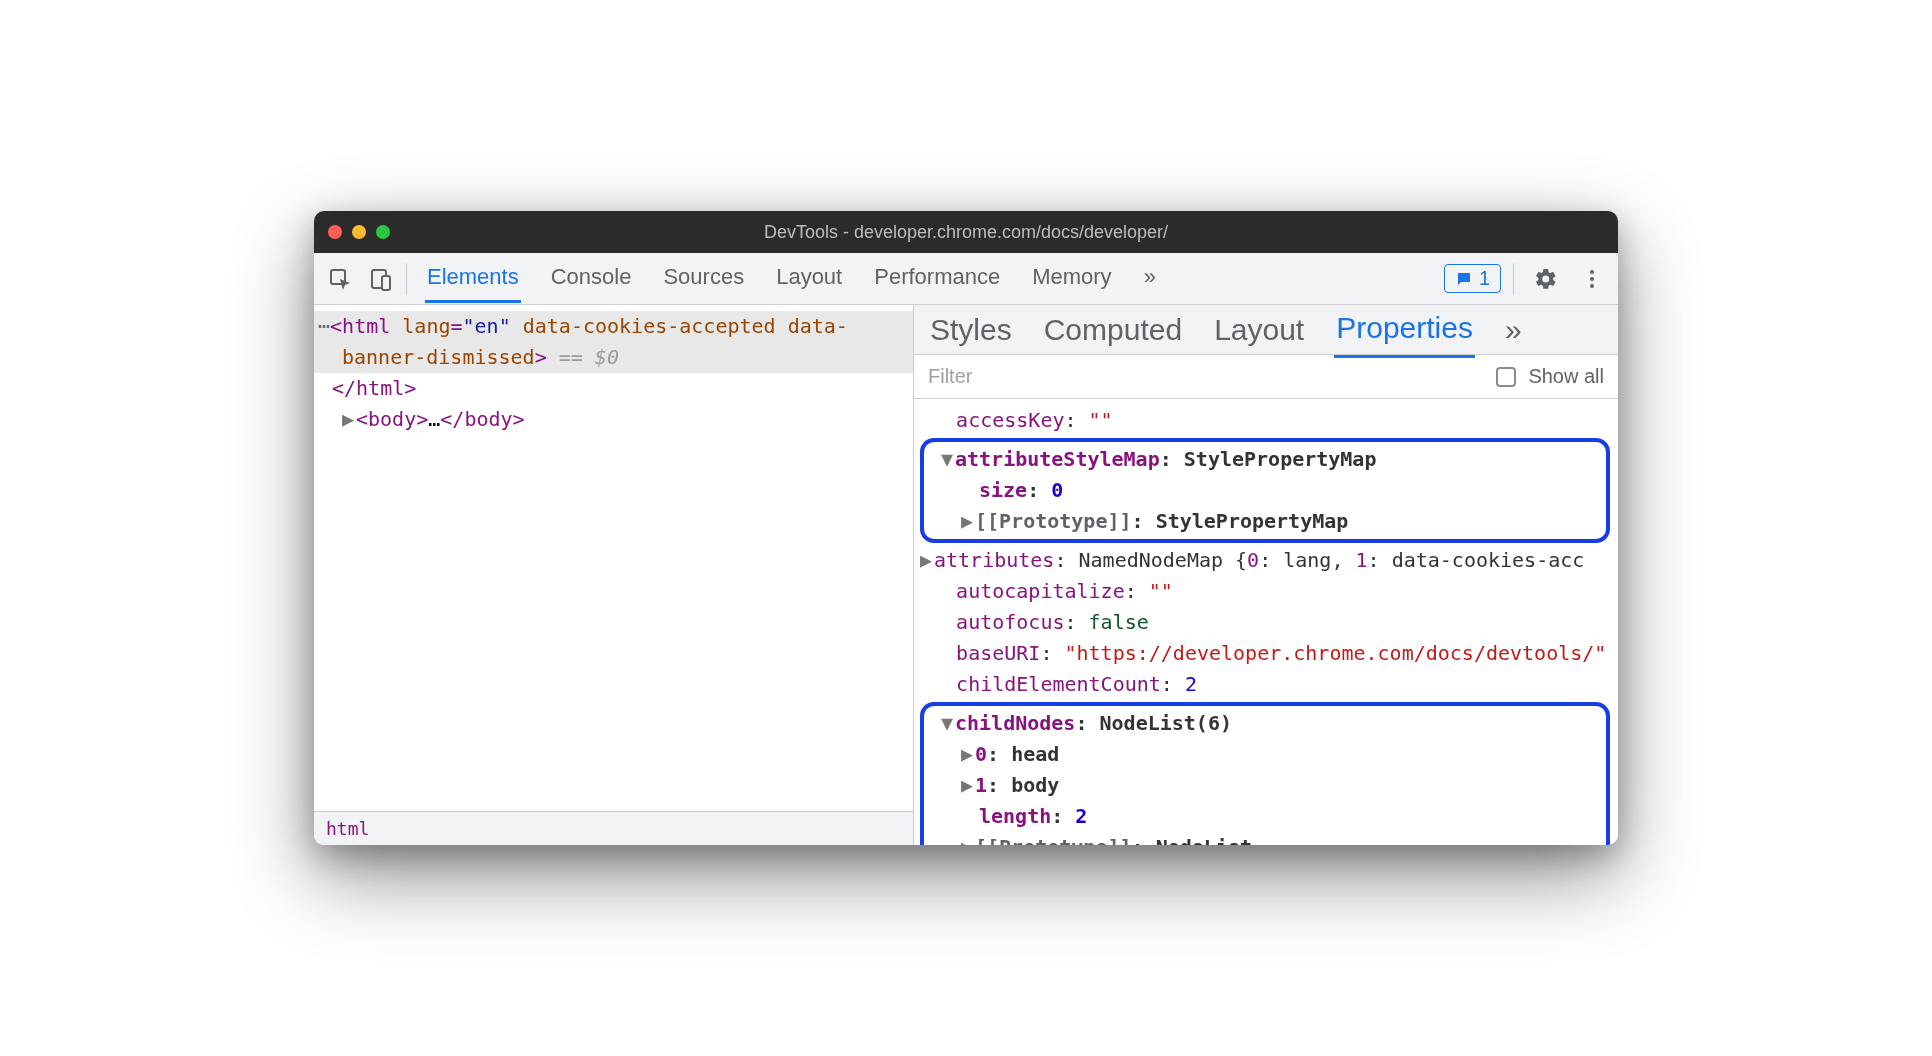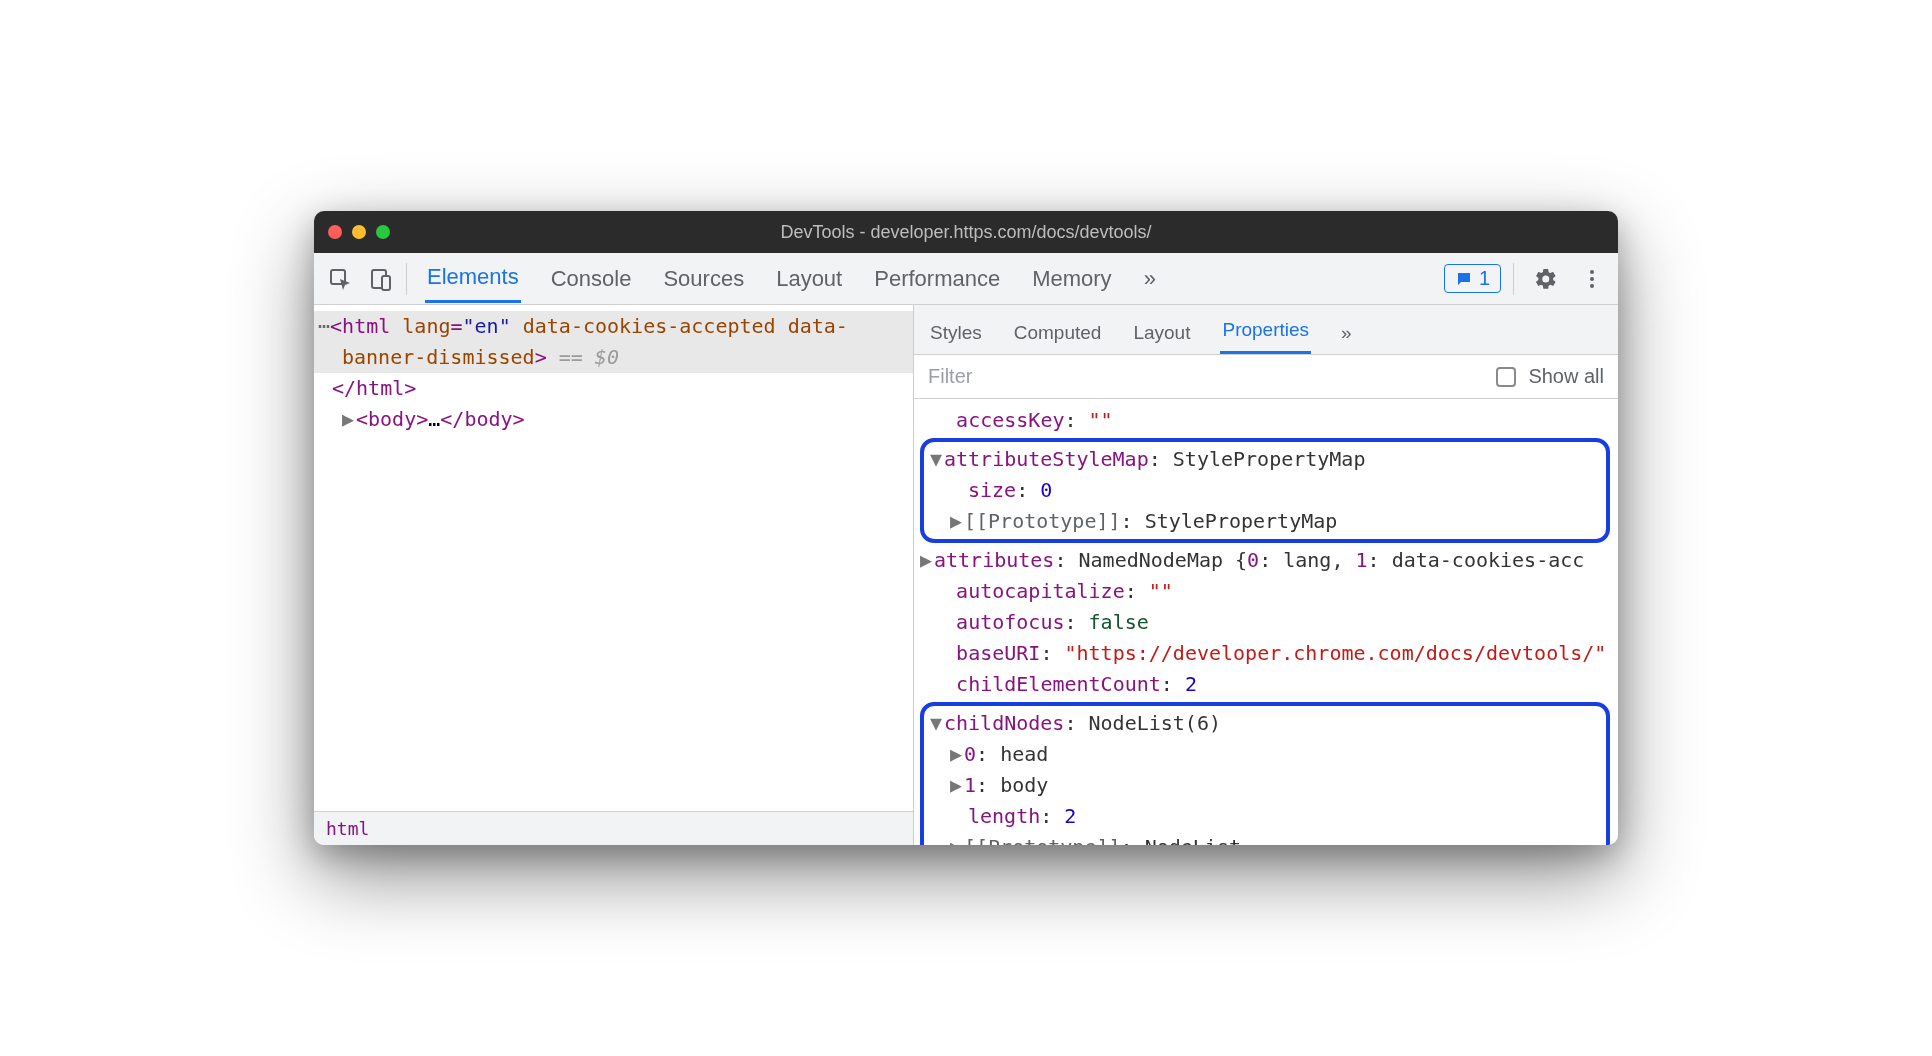--- a/index.html
+++ b/index.html
@@ -49,21 +49,21 @@
     padding: 0 6px;
     font-size: 22px;
     color: #5f6368;
   }
   .toolbar .icon-btn {
     width: 40px; height: 40px;
     display: flex; align-items: center; justify-content: center;
     color: #5f6368; cursor: pointer;
   }
   .vsep { width: 1px; height: 32px; background: #ccc; margin: 0 6px; }
-  .tabs-main { display: flex; gap: 28px; padding-left: 12px; align-items: center; flex: 1; }
+  .tabs-main { display: flex; gap: 28px; padding-left: 12px; align-items: flex-start; flex: 1; }
   .tab-main { color:#5f6368; cursor:pointer; padding: 10px 2px; }
   .tab-main.active { color:#1a73e8; border-bottom: 3px solid #1a73e8; }
   .toolbar .right { display:flex; align-items:center; gap:6px; }
   .issue-badge {
     display:flex; align-items:center; gap:6px;
     border:1px solid #1a73e8; color:#1a73e8;
     padding: 2px 10px; border-radius:4px; font-size:20px;
   }
   .gear-icon, .more-icon { width:40px; height:40px; display:flex; align-items:center; justify-content:center; color:#5f6368; cursor:pointer; }
   
@@ -87,22 +87,22 @@
   .ellipsis { color:#6a6a6a; }
   .crumb {
     border-top:1px solid #d0d0d0; background:#f1f3f4;
     height:34px; display:flex; align-items:center;
     padding:0 12px; font-family: Menlo, Consolas, monospace;
     font-size:18px; color:#881280;
   }
   
   .right-pane { flex:1; display:flex; flex-direction:column; overflow:hidden; }
   .sub-tabs {
-    display:flex; align-items:flex-end; gap:28px;
-    height:50px; padding:0 14px; font-size:19px; color:#5f6368;
+    display:flex; align-items:center; gap:28px;
+    height:50px; padding:0 14px; font-size:30px; color:#5f6368;
     border-bottom:1px solid #d0d0d0; background:#f1f3f4;
   }
   .sub-tab { cursor:pointer; padding:10px 2px; }
   .sub-tab.active { color:#1a73e8; border-bottom:3px solid #1a73e8; }
   .filter-bar {
     display:flex; align-items:center; height:44px;
     padding:0 14px; border-bottom:1px solid #d0d0d0;
     font-size:20px; color:#5f6368; gap:12px;
   }
   .filter-bar input {
@@ -120,37 +120,37 @@
   .p-key { color:#881280; }
   .p-colon { color:#333; }
   .p-str { color:#c41a16; }
   .p-val { color:#333; }
   .p-num { color:#1c00cf; }
   .p-bool { color:#14532d; }
   .p-proto { color:#5f6368; }
   .p-tri { color:#777; display:inline-block; width:14px; }
   .highlight-box {
     border: 4px solid #173ee0; border-radius: 14px;
-    padding: 2px 4px; margin: 2px 8px 2px 6px;
+    padding: 2px 15px; margin: 2px 8px 2px 6px; font-weight: bold;
   }
   .indent1 { padding-left: 40px; }
   svg { display:block; }
 </style>
 </head>
 <body>
 
 <div class="window">
 
   <div class="titlebar">
     <div class="traffic">
       <div class="dot red"></div>
       <div class="dot yellow"></div>
       <div class="dot green"></div>
     </div>
-    <div class="title">DevTools - developer.https.com/docs/devtools/</div>
+    <div class="title">DevTools - developer.chrome.com/docs/developer/</div>
   </div>
 
   <div class="toolbar">
     <div class="icon-btn">
       <svg width="24" height="24" viewBox="0 0 24 24" fill="none" stroke="#5f6368" stroke-width="2">
         <rect x="3" y="3" width="14" height="14" rx="2"></rect>
         <path d="M12 12 L22 16 L17 18 L15 23 Z" fill="#5f6368" stroke="none"></path>
       </svg>
     </div>
     <div class="icon-btn">

